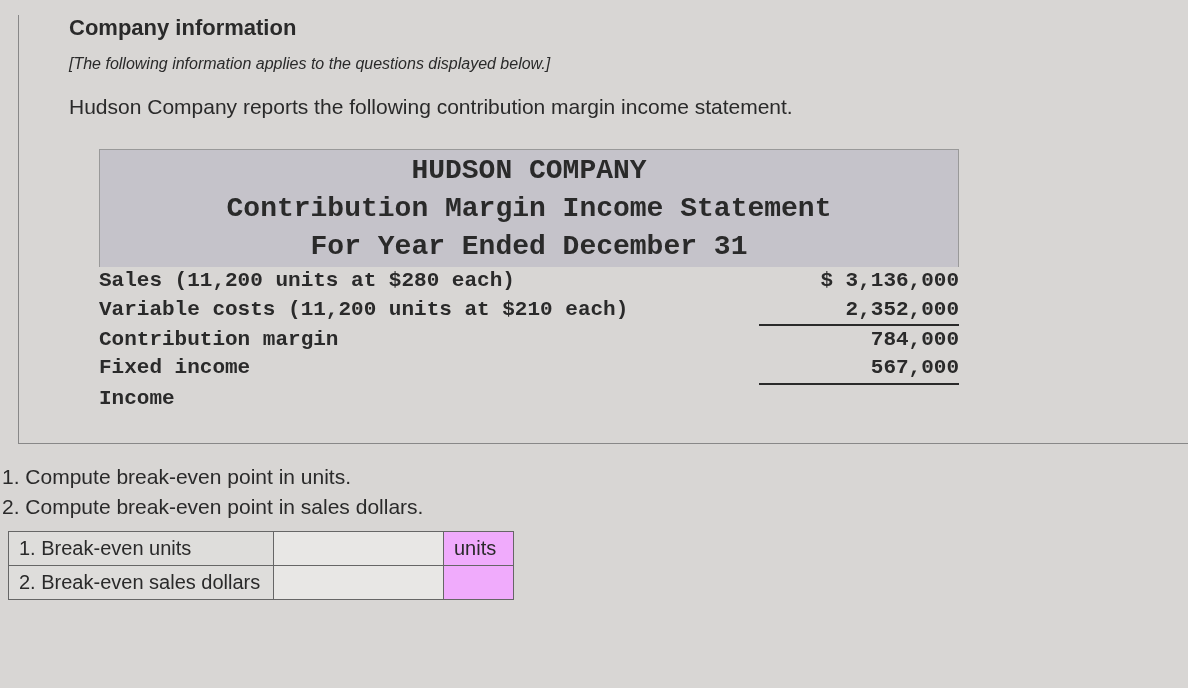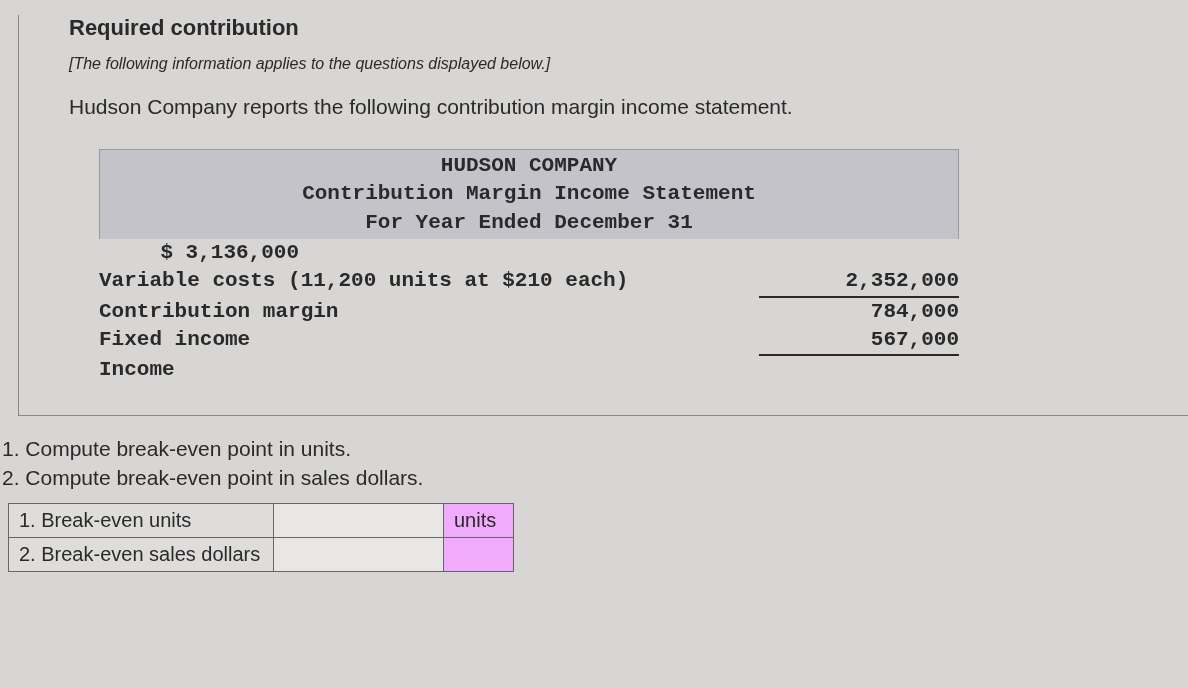--- a/index.html
+++ b/index.html
@@ -38,21 +38,21 @@
       margin-bottom: 30px;
     }
     .statement-wrap {
       margin-left: 30px;
       width: 860px;
     }
     .statement-header {
       background: #c5c3ca;
       text-align: center;
       font-family: 'Courier New', monospace;
-      font-size: 21px;
+      font-size: 28px;
       font-weight: bold;
       line-height: 1.35;
       padding: 2px 0;
       border-top: 1px solid #999;
       border-left: 1px solid #999;
       border-right: 1px solid #999;
     }
     .statement-body {
       font-family: 'Courier New', monospace;
       font-size: 21px;
@@ -113,32 +113,33 @@
     }
     .unit-cell {
       width: 70px;
       background: #f0abfc;
     }
   </style>
 </head>
 <body>
 
 <div class="content-box">
-  <div class="req-title">Required contribution</div>
+  <div class="req-title">Company information</div>
   <div class="italic-note">[The following information applies to the questions displayed below.]</div>
   <div class="intro-text">Hudson Company reports the following contribution margin income statement.</div>
 
   <div class="statement-wrap">
     <div class="statement-header">
       <div>HUDSON COMPANY</div>
       <div>Contribution Margin Income Statement</div>
       <div>For Year Ended December 31</div>
     </div>
     <div class="statement-body">
       <div class="stmt-row">
+        <div class="stmt-label">Sales (11,200 units at $280 each)</div>
         <div class="stmt-val-col">$ 3,136,000</div>
       </div>
       <div class="stmt-row">
         <div class="stmt-label">Variable costs (11,200 units at $210 each)</div>
         <div class="stmt-val-col underline-single">2,352,000</div>
       </div>
       <div class="stmt-row">
         <div class="stmt-label">Contribution margin</div>
         <div class="stmt-val-col">784,000</div>
       </div>

